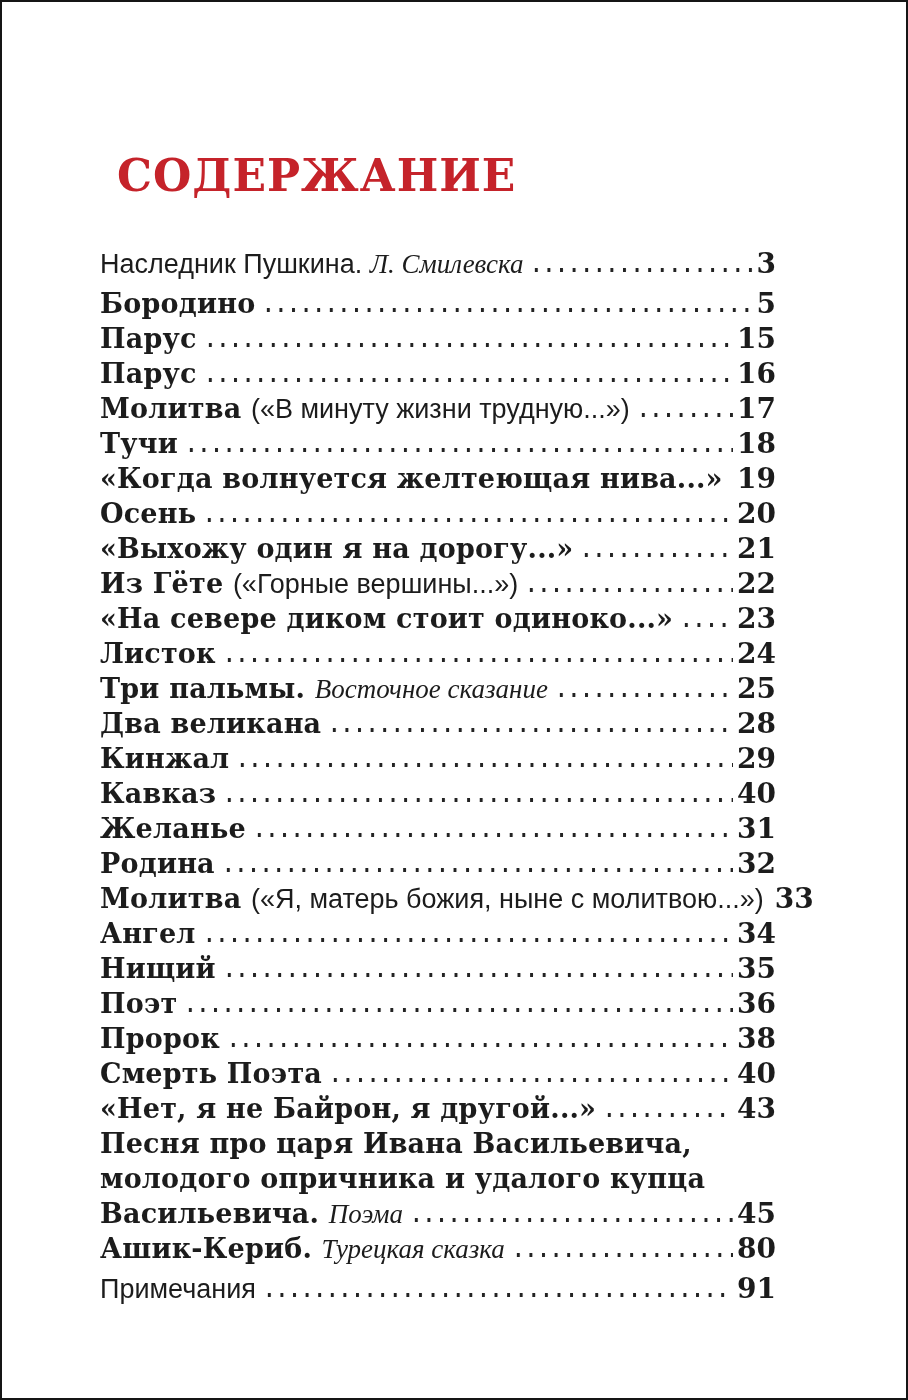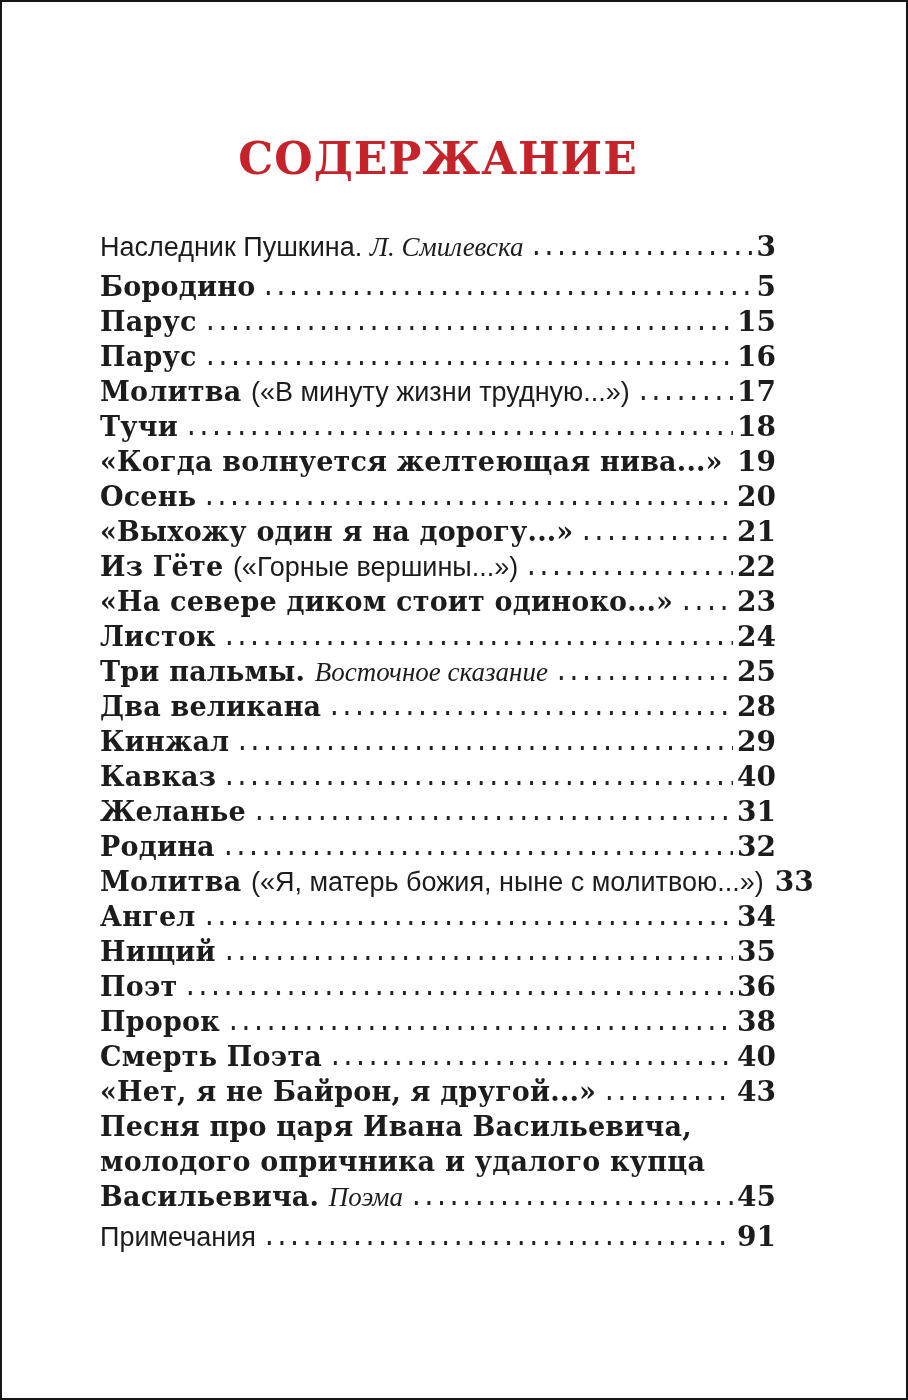--- a/index.html
+++ b/index.html
@@ -16,22 +16,22 @@
     overflow: hidden;
     color: #1c1c1c;
   }
   .content {
     box-sizing: border-box;
     width: 100%;
     height: 100%;
     padding: 133px 130px 0 98px;
   }
   .title {
-    margin: 0;
-    text-align: center;
+    margin: 17px;
+    text-align: left;
     font-family: "DejaVu Serif", serif;
     font-weight: 700;
     font-size: 44px;
     line-height: 48px;
     letter-spacing: 1px;
     color: #c5232a; 
   }
   .toc {
     margin-top: 46px;
   }
@@ -158,18 +158,21 @@
           <div class="line main"><span class="part bold">Смерть Поэта</span><span class="dots"></span><span class="page-num">40</span></div>
         </div>
         <div class="entry">
           <div class="line main"><span class="part bold">«Нет, я не Байрон, я другой...»</span><span class="dots"></span><span class="page-num">43</span></div>
         </div>
         <div class="entry">
           <div class="line"><span class="part bold">Песня про царя Ивана Васильевича,</span></div>
           <div class="line"><span class="part bold">молодого опричника и удалого купца</span></div>
           <div class="line main"><span class="part bold">Васильевича. </span><span class="part sans-italic">Поэма</span><span class="dots"></span><span class="page-num">45</span></div>
         </div>
+        <div class="entry">
+          <div class="line main"><span class="part bold">Ашик-Кериб. </span><span class="part sans-italic">Турецкая сказка</span><span class="dots"></span><span class="page-num">80</span></div>
+        </div>
         <div class="entry gap-before">
           <div class="line main"><span class="part sans">Примечания</span><span class="dots"></span><span class="page-num">91</span></div>
         </div>
       </div>
   </div>
 </div>
 
 </body></html>

